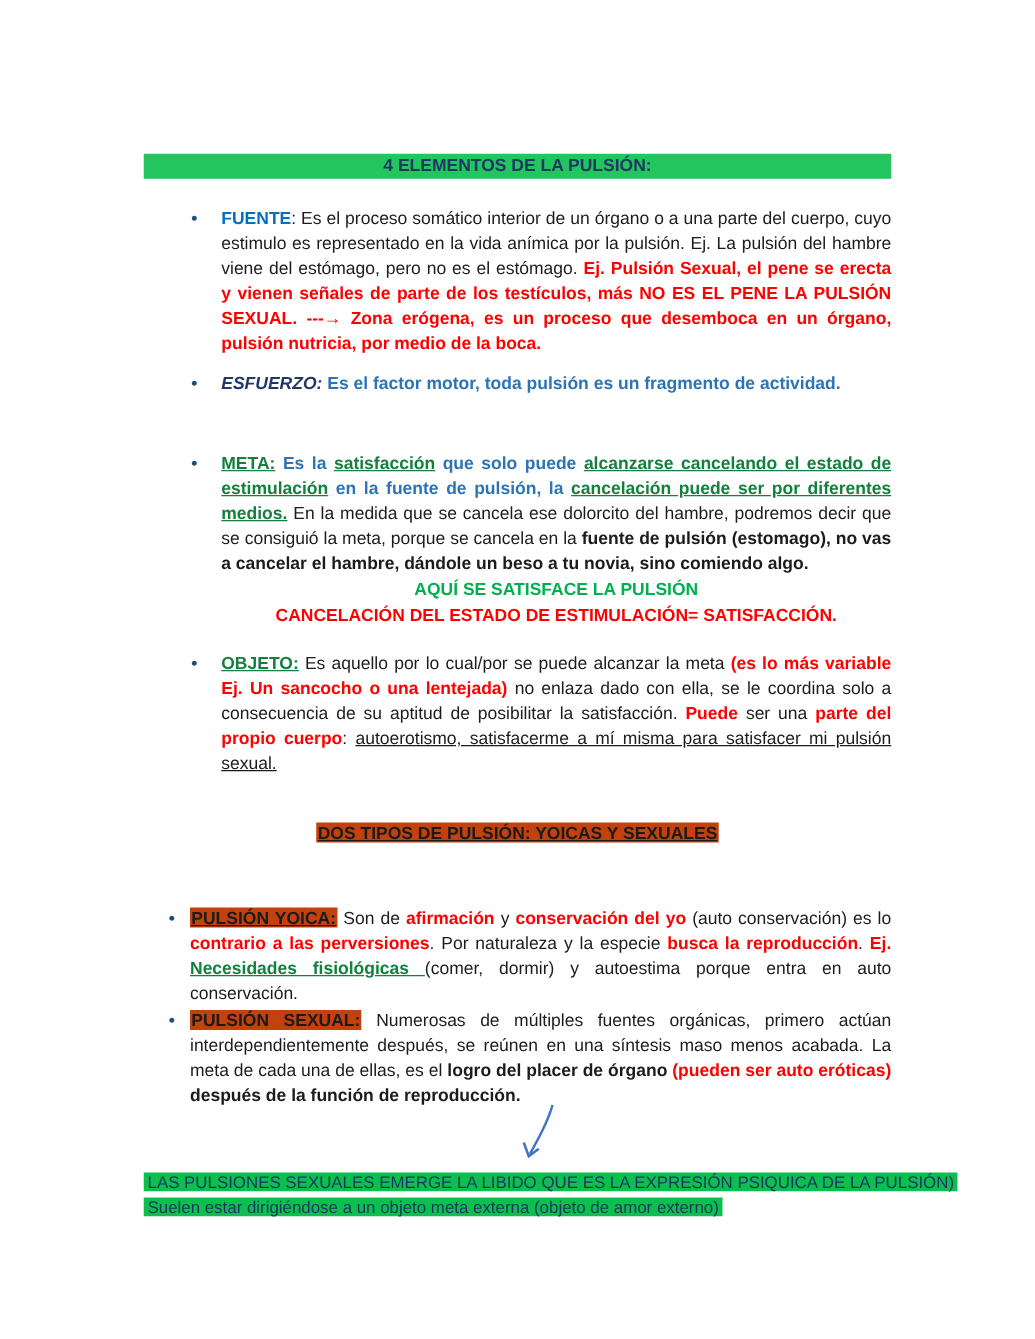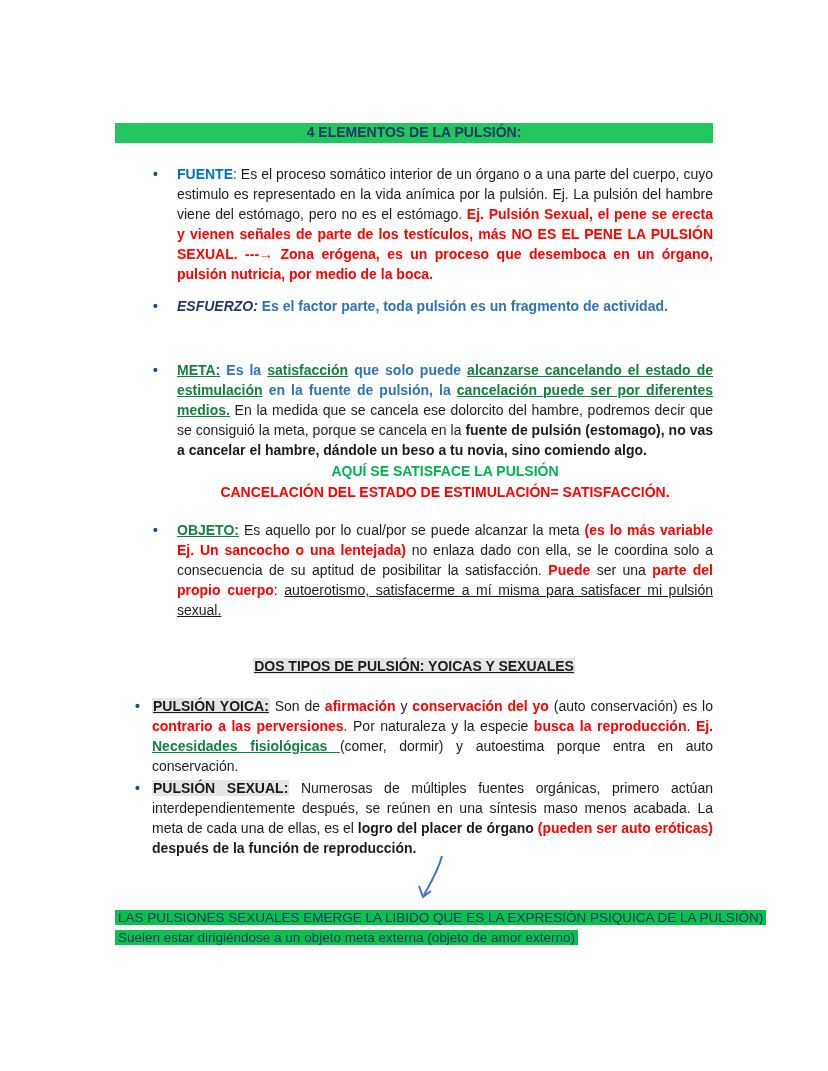--- a/index.html
+++ b/index.html
@@ -15,21 +15,21 @@
   
   .b   { font-weight:bold; }
   .i   { font-style:italic; }
   .u   { text-decoration:underline; }
   .blue  { color:#0070C0; }
   .navy  { color:#15803d;text-decoration:underline; }
   .mblue { color:#2E74B5; }
   .dkblue{ color:#1F3864; }
   .red   { color:#FF0000; }
   .grn   { color:#00B050; }
-  .hl-y  { background:#e5e5e5; padding:0 1px; }
+  .hl-y  { background:#c2410c; padding:0 1px; }
 
   
   .title-bar { background:#22c55e; text-align:center; height:20px; line-height:19px; }
   .title-text { font-weight:bold; color:#1F3864; }
 
   
   .bullet { display:flex; }
   .marker { flex:none; color:#1F4E79; font-weight:bold; }
   .marker::before { content:"\2022"; }
   .l1 .marker { margin-left:38px; width:24px; }
@@ -37,21 +37,21 @@
   .btext { flex:1 1 auto; text-align:justify; }
   .center { text-align:center; }
 
   
   .mb-fuente   { margin-top:21px; }
   .mb-esfuerzo { margin-top:12px; }
   .mb-meta     { margin-top:44px; }
   .meta-callout { margin-top:1px; }
   .mb-objeto   { margin-top:18px; }
   .section2    { margin-top:36px; text-align:center; }
-  .mb-yoica    { margin-top:20px; }
+  .mb-yoica    { margin-top:48px; }
   .mb-sexual   { margin-top:2px; }
 
   .arrow-wrap { margin:-4px 0 2px 300px; height:48px; }
 
   .green-box { margin-top:6px; font-size:13.5px; line-height:20px; }
   .green-line { white-space:nowrap; }
   .hl-g { background:#0DBF4F; color:#17375E; padding:0 3px; }
 </style>
 </head>
 <body>
@@ -63,21 +63,21 @@
       <span class="title-text">4 ELEMENTOS DE LA PULSIÓN:</span>
     </div>
 
     <div class="bullet l1 mb-fuente">
       <span class="marker"></span>
       <div class="btext"><span class="b blue">FUENTE</span><span>: Es el proceso somático interior de un órgano o a una parte del cuerpo, cuyo estimulo es representado en la vida anímica por la pulsión. Ej. La pulsión del hambre viene del estómago, pero no es el estómago. </span><span class="b red">Ej. Pulsión Sexual, el pene se erecta y vienen señales de parte de los testículos, más NO ES EL PENE LA PULSIÓN SEXUAL. ---→ Zona erógena, es un proceso que desemboca en un órgano, pulsión nutricia, por medio de la boca.</span></div>
     </div>
 
     <div class="bullet l1 mb-esfuerzo">
       <span class="marker"></span>
-      <div class="btext"><span class="b i dkblue">ESFUERZO:</span><span class="b mblue"> Es el factor parte, toda pulsión es un fragmento de actividad.</span></div>
+      <div class="btext"><span class="b i dkblue">ESFUERZO:</span><span class="b mblue"> Es el factor motor, toda pulsión es un fragmento de actividad.</span></div>
     </div>
 
     <div class="bullet l1 mb-meta">
       <span class="marker"></span>
       <div class="btext">
         <div><span class="b navy">META:</span><span class="b mblue"> Es la </span><span class="b navy">satisfacción</span><span class="b mblue"> que solo puede </span><span class="b navy">alcanzarse cancelando el estado de estimulación</span><span class="b mblue"> en la fuente de pulsión, la </span><span class="b navy">cancelación puede ser por diferentes medios.</span><span> En la medida que se cancela ese dolorcito del hambre, podremos decir que se consiguió la meta, porque se cancela en la </span><span class="b">fuente de pulsión (estomago), no vas a cancelar el hambre, dándole un beso a tu novia, sino comiendo algo.</span></div>
         <div class="center b grn meta-callout">AQUÍ SE SATISFACE LA PULSIÓN</div>
         <div class="center b red meta-callout">CANCELACIÓN DEL ESTADO DE ESTIMULACIÓN= SATISFACCIÓN.</div>
       </div>
     </div>

